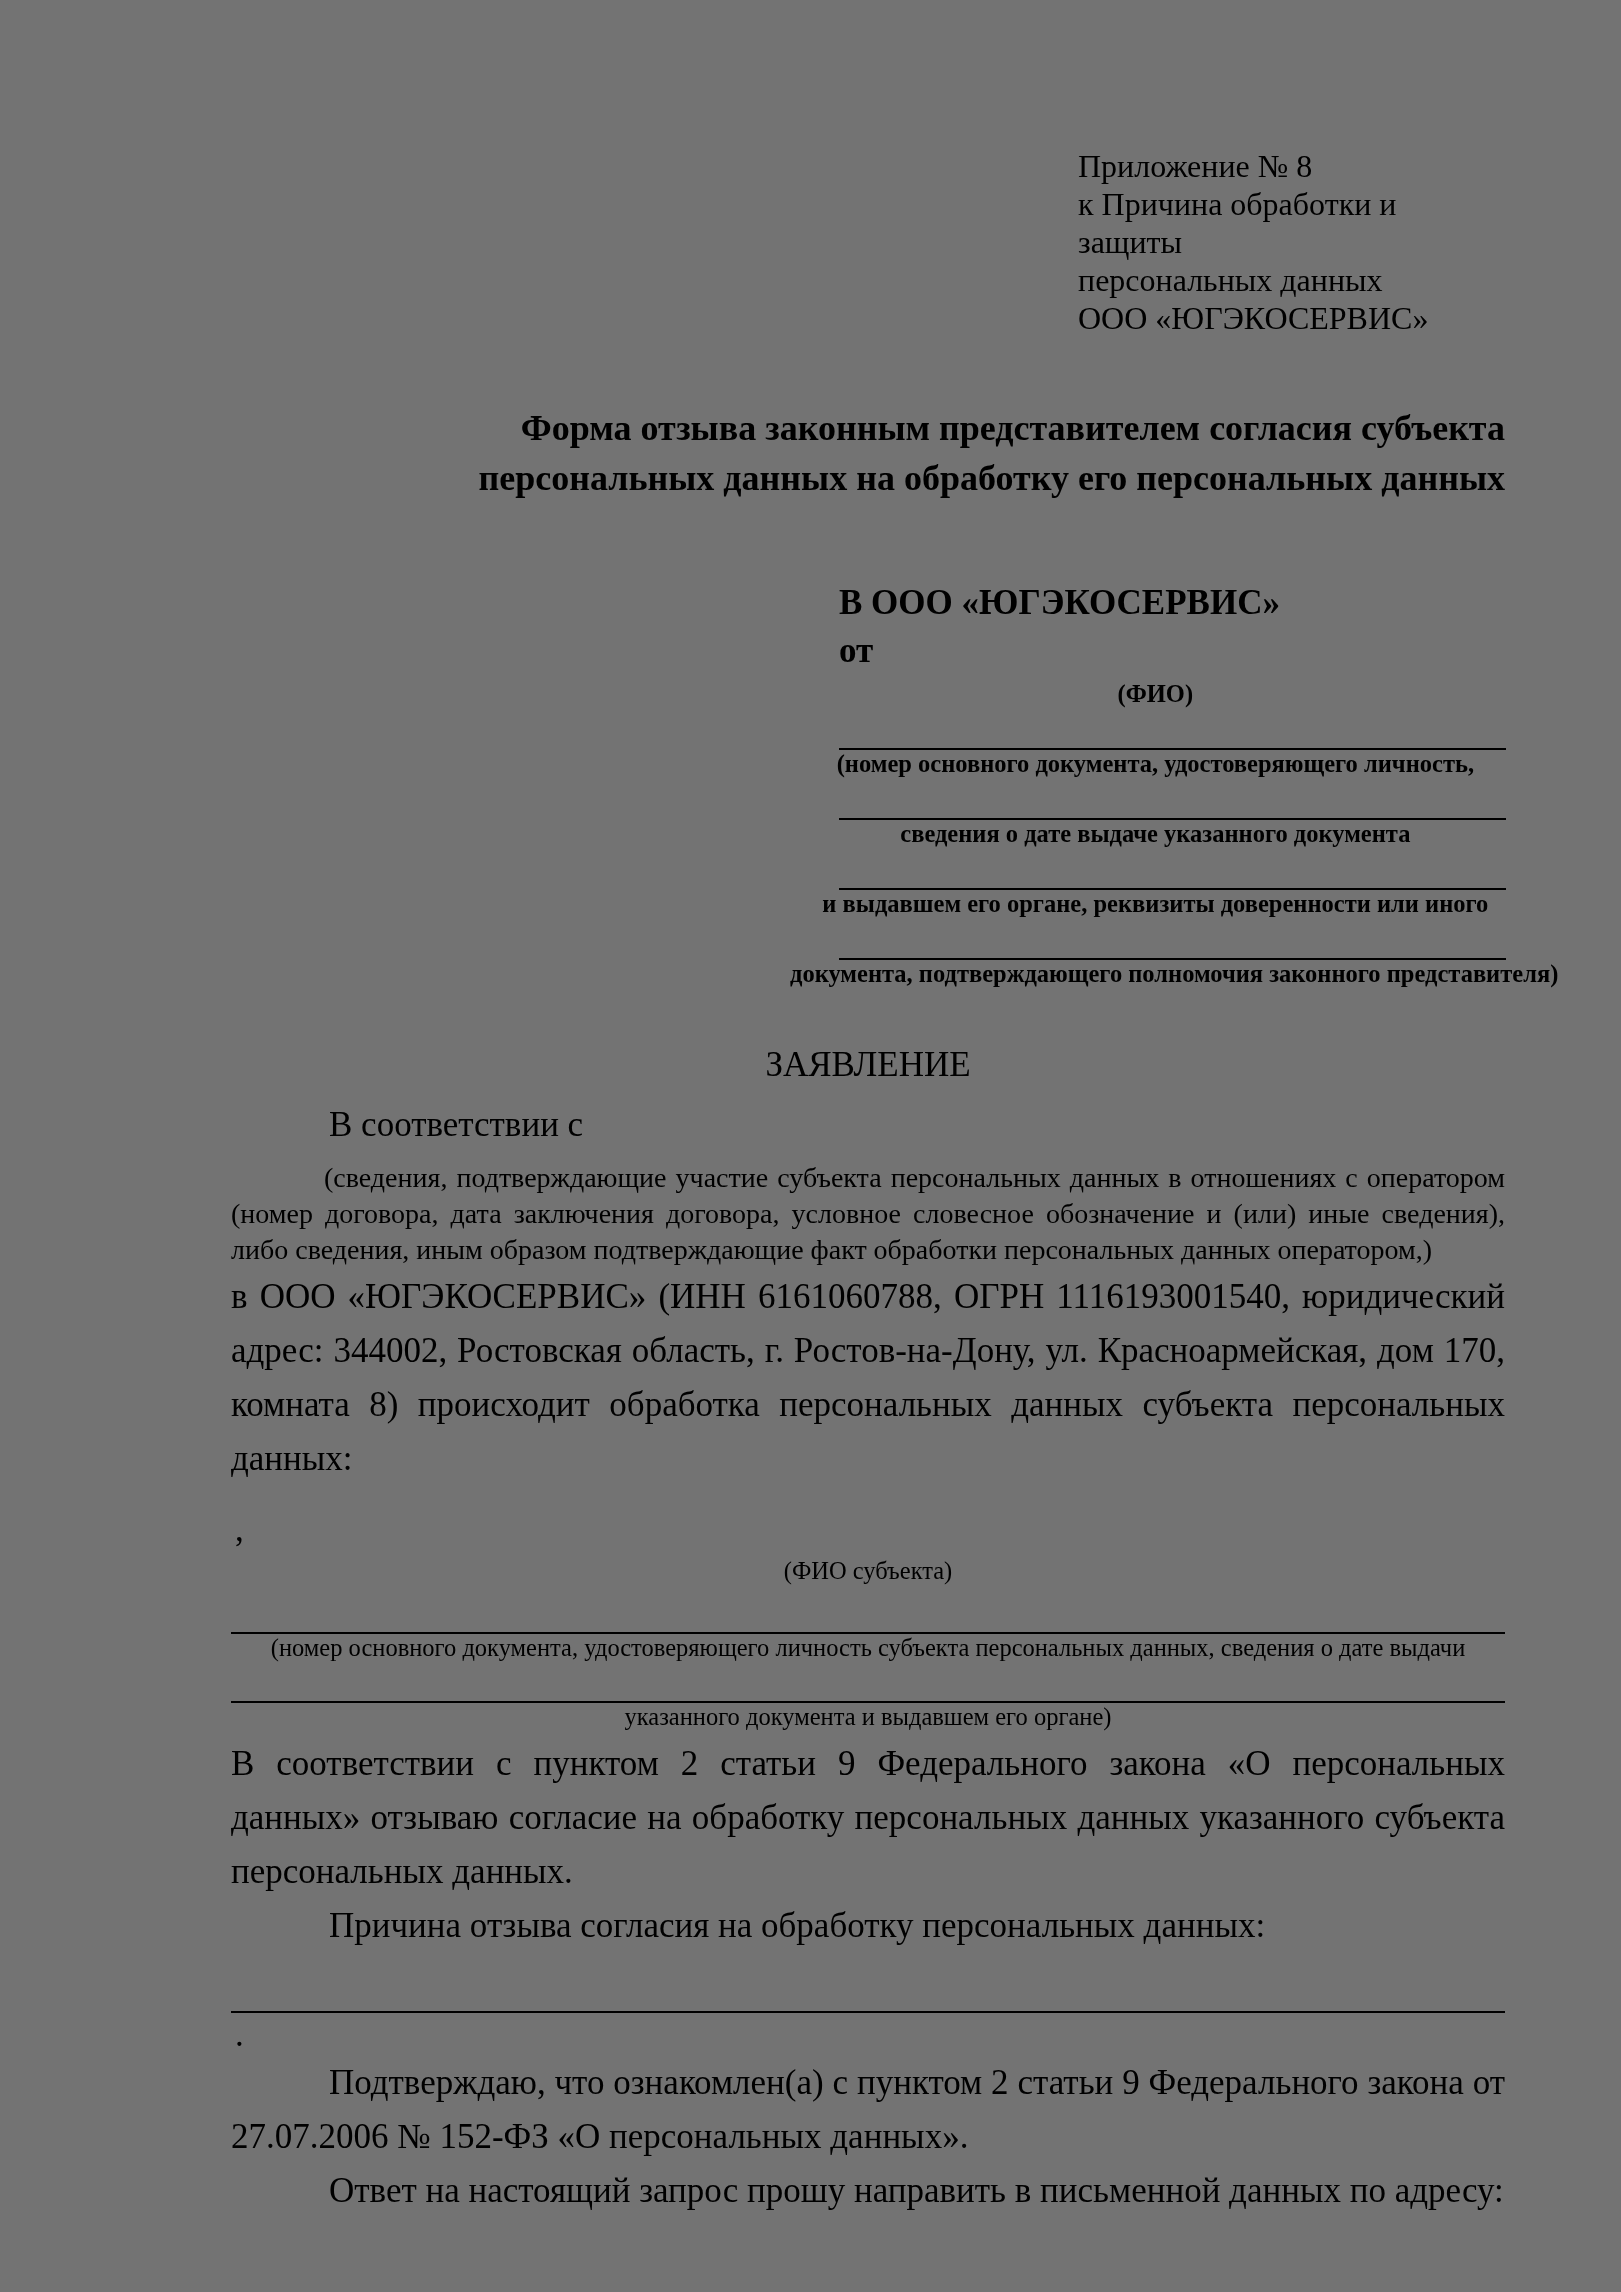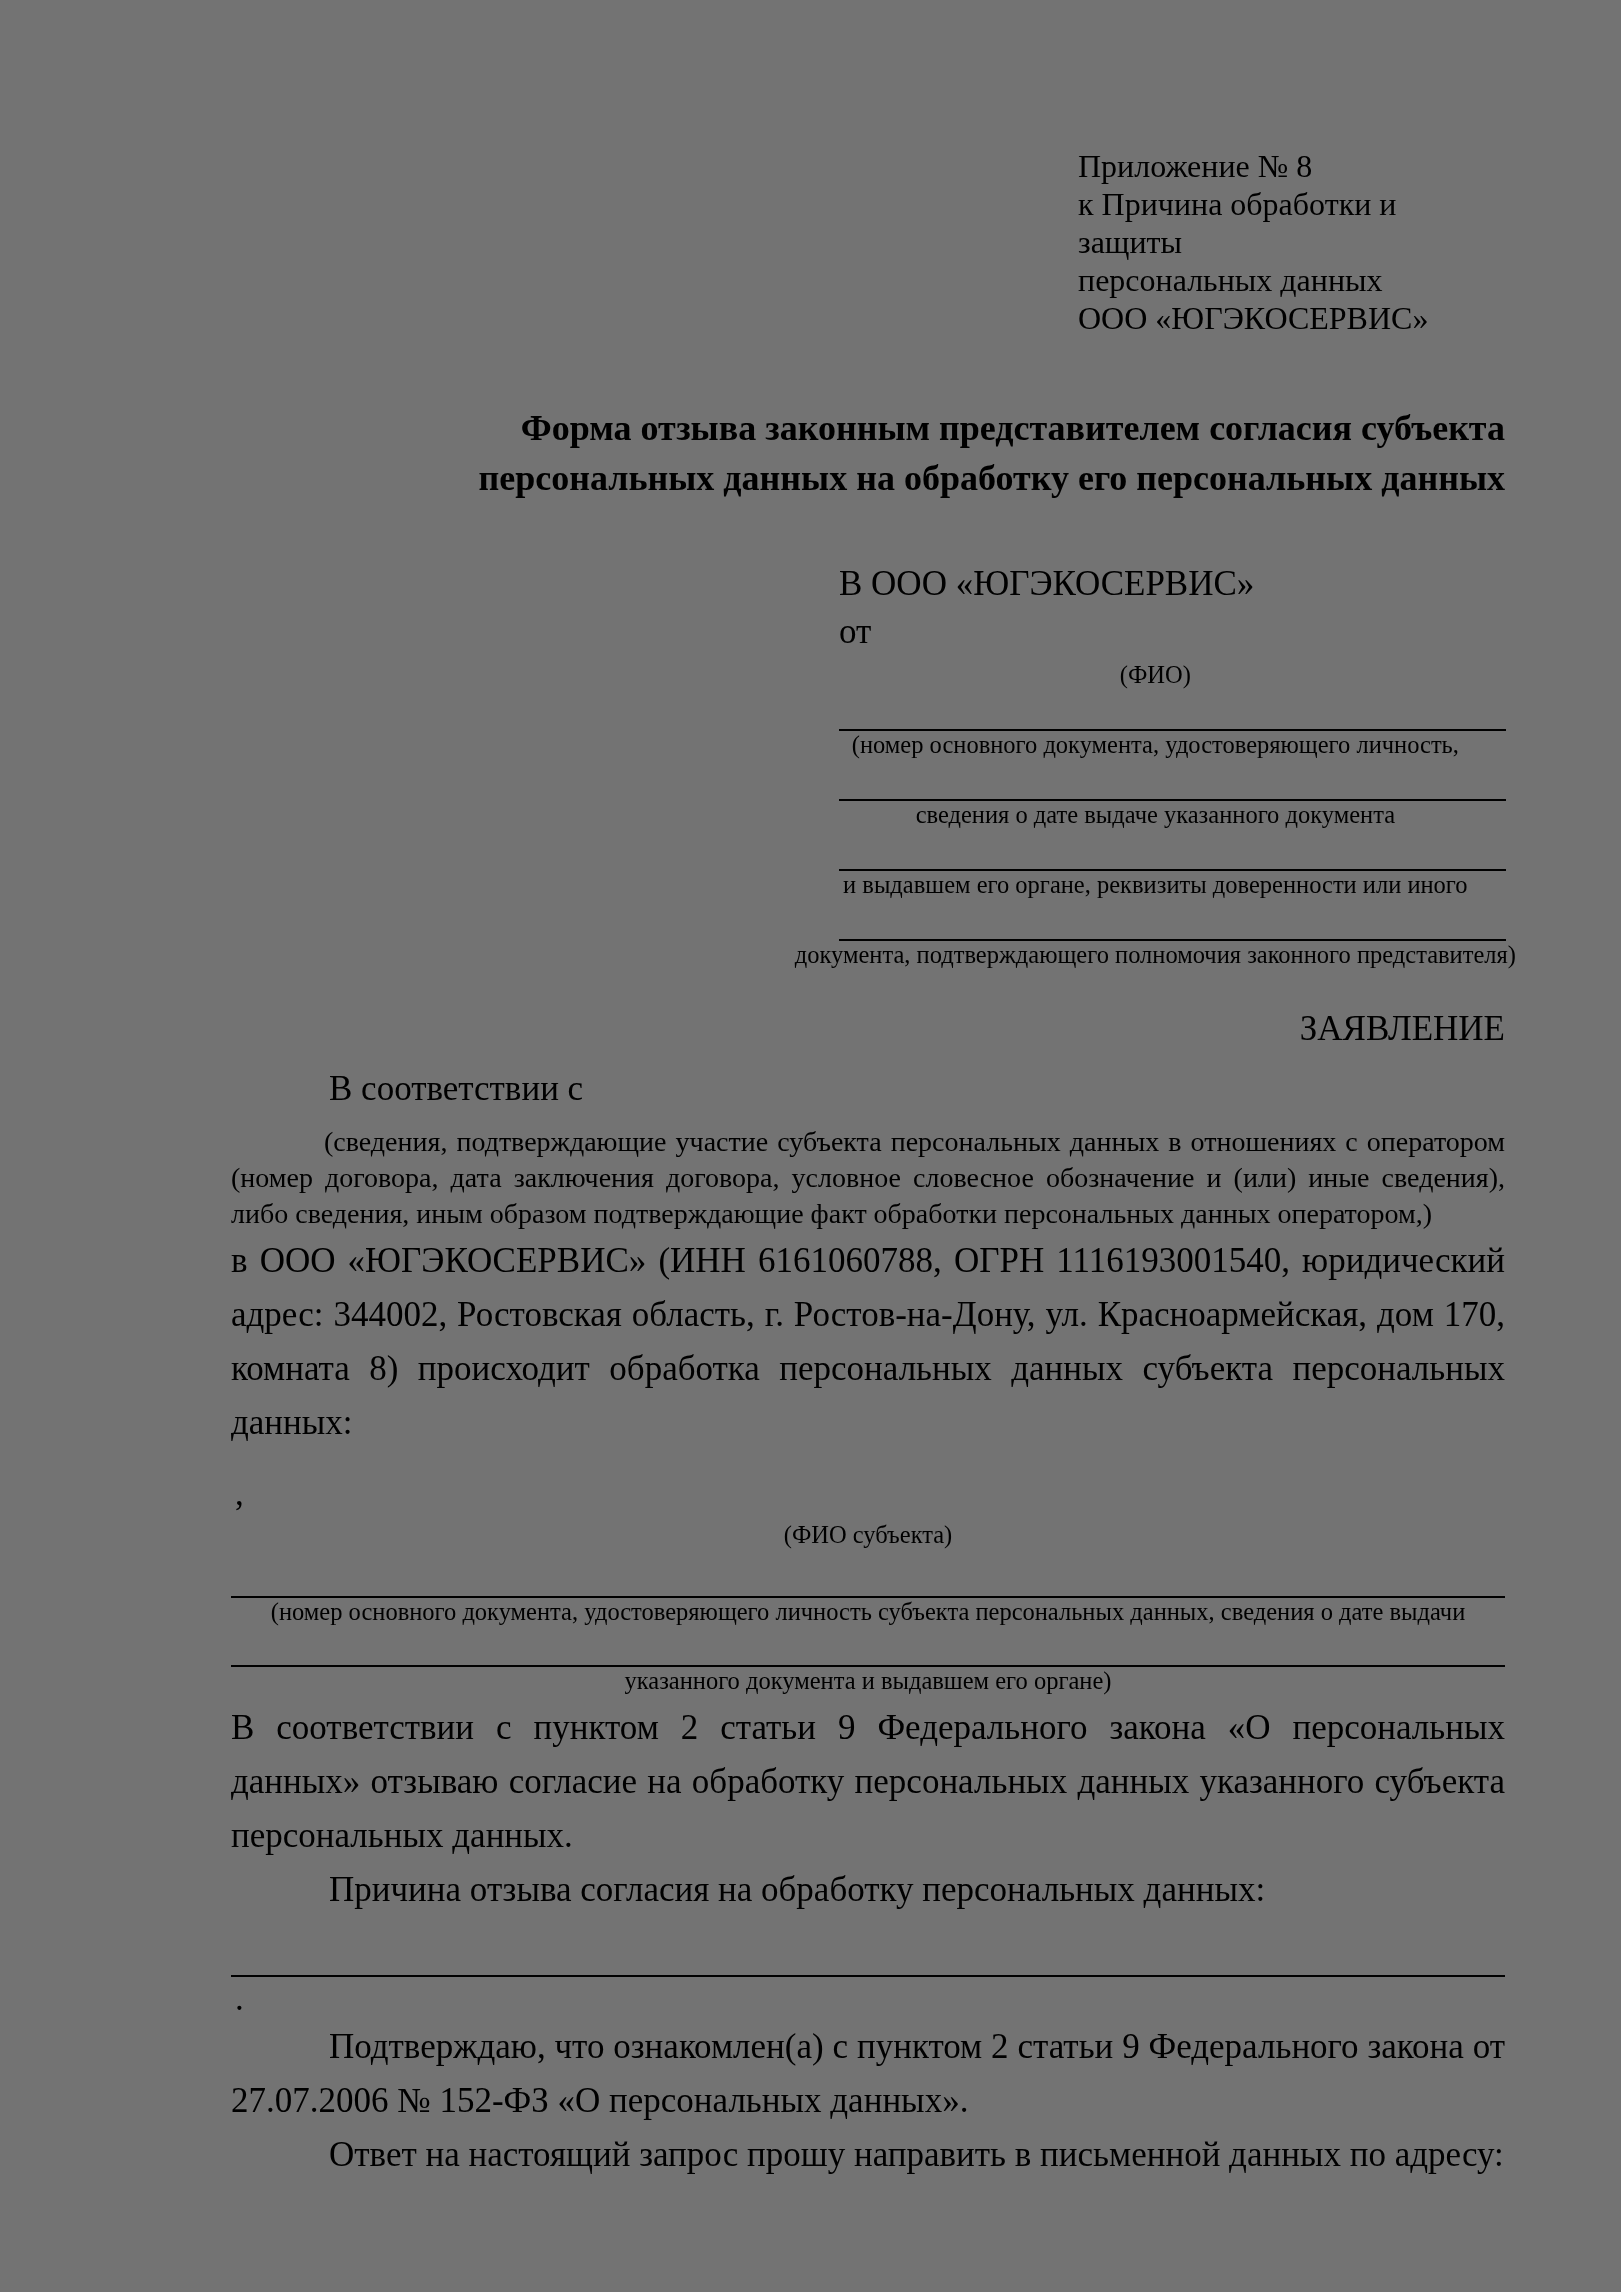--- a/index.html
+++ b/index.html
@@ -8,31 +8,31 @@
     width:1621px; height:2293px;
     background:#737373;
     color:#000;
     font-family:"Liberation Serif","DejaVu Serif",serif;
     box-sizing:border-box;
     padding:147px 116px 0 231px;
     overflow:hidden;
   }
   .hdr-note { margin-left:847px; font-size:32px; line-height:38px; }
   .doc-title { margin-top:66px; text-align:right; font-weight:bold; font-size:36px; line-height:50px; }
-  .addr { margin-top:59px; margin-left:608px; width:667px; }
+  .addr { margin-top:78px; margin-left:608px; width:667px;font-weight:bold; }
   .addr-to { font-size:35px; line-height:43px; }
   .row { display:flex; align-items:flex-start;flex-direction:column; }
   .from-row { font-size:35px; line-height:45px; margin-top:3.9px; }
   .from-row .lbl { margin-right:11.8px; }
   .fill { flex:1 1 auto; border-bottom:2.9px solid #000; margin-bottom:4.9px; }
   .cap { font-size:24.5px; line-height:28px; text-align:center; white-space:nowrap; }
   .addr .cap { margin-left:-49px; margin-right:-14.7px; }
   .blank { border-bottom:2.9px solid #000; }
   .addr .blank { height:40px; }
-  .stmt-head { margin-top:38px; text-align:right; font-size:35px; line-height:43px; }
+  .stmt-head { margin-top:55px; text-align:center; font-size:35px; line-height:43px; }
   .body-txt { font-size:35px; line-height:54px; }
   .intro-row { margin-top:11.8px; padding-left:98px; }
   .note { margin-top:2px; font-size:28px; line-height:36px; text-align:justify; text-indent:93px;font-family:Liberation Serif, serif; }
   .para { text-align:justify; }
   .tail { margin-left:3.9px; }
 </style>
 </head>
 <body>
 
 <div class="page">

